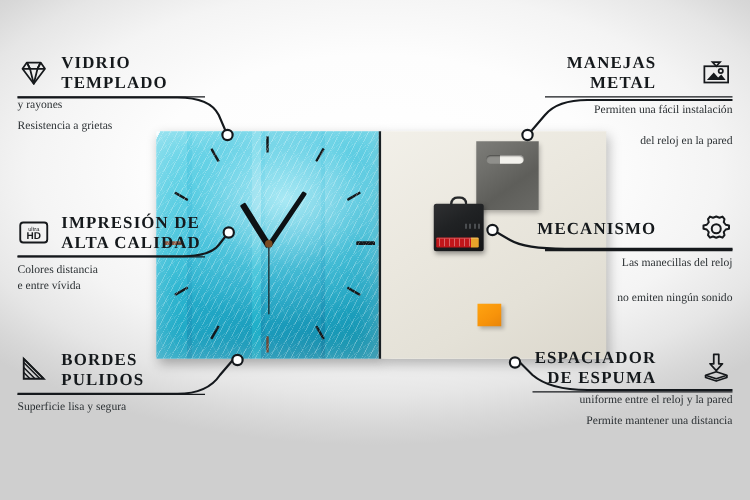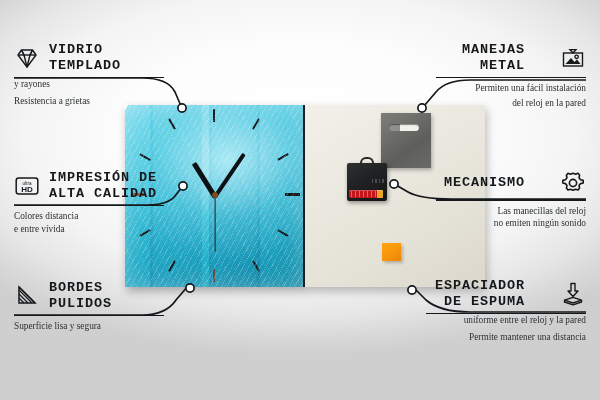--- a/index.html
+++ b/index.html
@@ -111,21 +111,21 @@
   #foam-spacer {
     position:absolute; left:77px; top:138px; width:19px; height:18px;
     background:linear-gradient(145deg,#ffa411 0%,#f7930a 60%,#e8850a 100%);
     box-shadow:2px 2px 3px rgba(0,0,0,.22);
   }
 
   
   .callout { position:absolute; }
   .co-head { display:flex; align-items:center; gap:9px; }
   .co-title {
-    font-family:Liberation Mono, monospace;
+    font-family:Liberation Serif, serif;
     font-size:13.5px; font-weight:700; letter-spacing:.9px;
     color:#15191c; line-height:1.18; text-transform:uppercase;
   }
   .co-rule { height:1.6px; background:#16191c; margin-top:3px; }
   .co-desc {
     font-family:"Liberation Serif", serif;
     font-size:9.3px; color:#2c3134; line-height:1.38; margin-top:4px;
   }
   .left  .co-title { text-align:left; }
   .left  .co-desc  { text-align:left; }
@@ -270,40 +270,40 @@
           <rect x="3.5" y="8" width="19" height="13"></rect>
           <path d="M5.5,19 L11,13 L14.5,17 L17,14.5 L20.5,19 Z" fill="#16191c" stroke="none"></path>
           <circle cx="16.6" cy="11.8" r="1.7"></circle>
           <path d="M13,8 L10,4.6 L16,4.6 Z"></path>
         </g>
           </svg>
       </span>
     </div>
     <div class="co-rule" style="width:150px;"></div>
     <div class="co-desc">Permiten una fácil instalación</div>
-    <div class="co-desc" style="margin-top:2px;">del reloj en la pared</div>
+    <div class="co-desc" style="margin-top:12px;">del reloj en la pared</div>
   </div>
 
   <div class="callout right" style="left:436px; top:170px; width:150px;">
     <div class="co-head">
       <div>
         <div class="co-title">MECANISMO</div>
       </div>
       <span class="ico">
         <svg viewBox="0 0 26 26">
             <g fill="none" stroke="#16191c" stroke-width="1.6" stroke-linejoin="round">
           <path d="M13,3.2 l2.6,1.0 2.4,-0.9 1.6,2.0 -0.6,2.5 1.6,2.0 2.6,0.6 0,2.6 -2.6,0.6 -1.6,2.0 0.6,2.5 -1.6,2.0 -2.4,-0.9 -2.6,1.0 -2.6,-1.0 -2.4,0.9 -1.6,-2.0 0.6,-2.5 -1.6,-2.0 -2.6,-0.6 0,-2.6 2.6,-0.6 1.6,-2.0 -0.6,-2.5 1.6,-2.0 2.4,0.9 Z"></path>
           <circle cx="13" cy="13" r="3.6"></circle>
         </g>
           </svg>
       </span>
     </div>
     <div class="co-rule" style="width:150px;"></div>
     <div class="co-desc">Las manecillas del reloj</div>
-    <div class="co-desc" style="margin-top:0;">no emiten ningún sonido</div>
+    <div class="co-desc" style="margin-top:16px;">no emiten ningún sonido</div>
   </div>
 
   <div class="callout right" style="left:426px; top:278px; width:160px;">
     <div class="co-head">
       <div>
         <div class="co-title">ESPACIADOR</div>
         <div class="co-title">DE ESPUMA</div>
       </div>
       <span class="ico">
         <svg viewBox="0 0 26 26">

